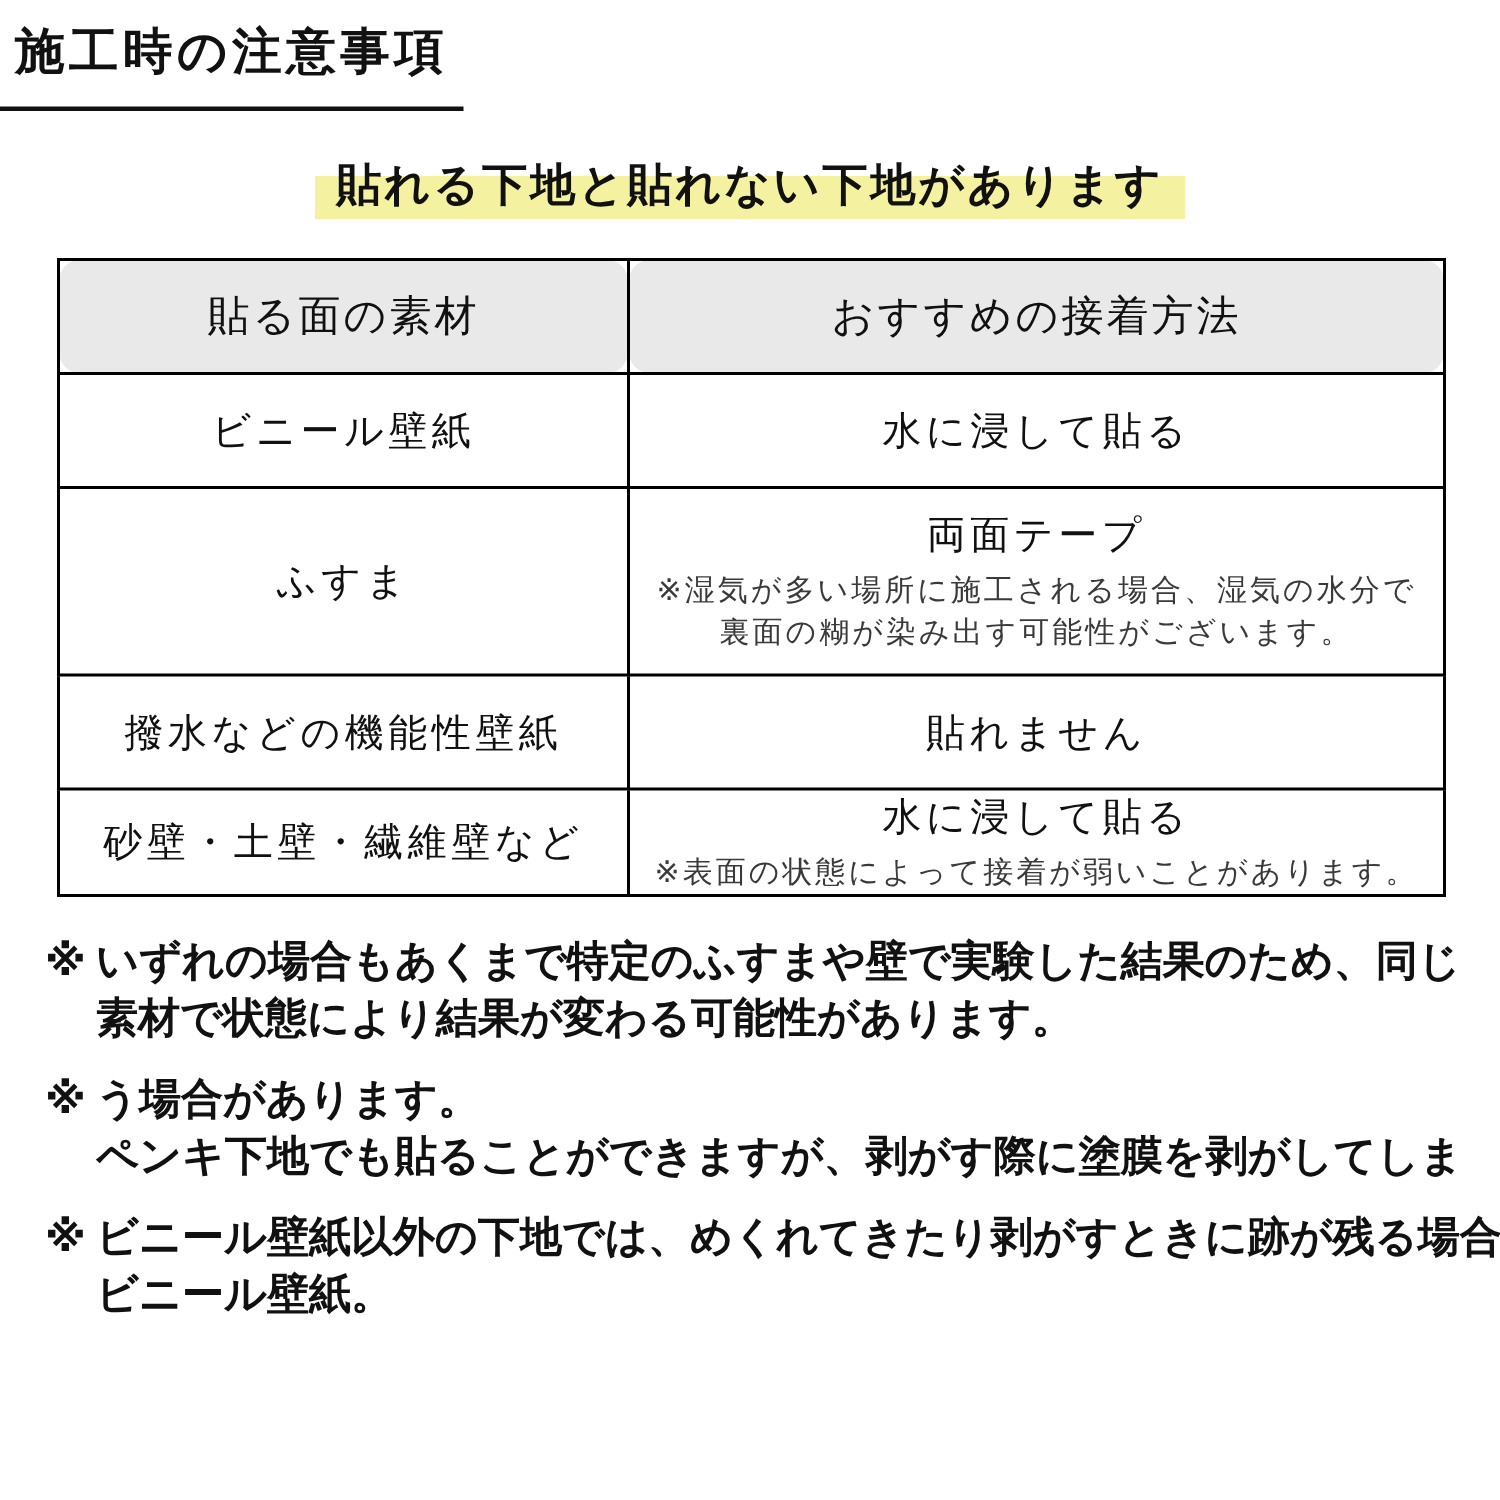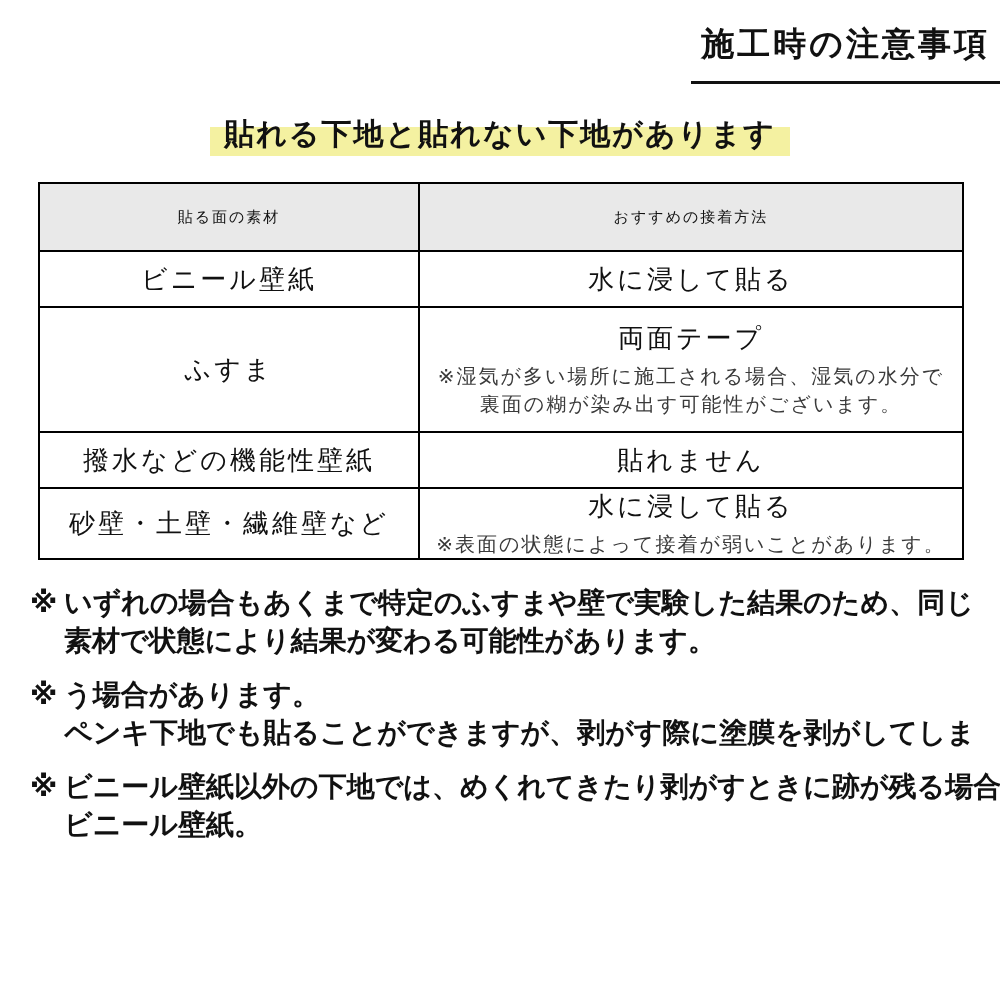--- a/index.html
+++ b/index.html
@@ -6,21 +6,21 @@
   html, body { background: #ffffff; }
   body {
     width: 1000px; height: 1000px;
     font-family: "Liberation Sans", "DejaVu Sans", sans-serif;
     color: #111111;
     overflow: hidden;
   }
   .page { width: 1000px; height: 1000px; background: #ffffff; position: relative; }
 
   
-  .title-wrap { padding-top: 22px; text-align: right; text-decoration: underline; }
+  .title-wrap { padding-top: 12px; text-align: left; text-decoration: underline; }
   .page-title {
     display: inline-block;
     font-size: 33px; font-weight: 700; letter-spacing: 3px;
     color: #111111;
     border-bottom: 3px solid #111111;
     padding: 0 10px 14px 10px;
   }
 
   
   .subtitle-wrap { margin-top: 28px; text-align: center; }
@@ -44,39 +44,40 @@
   .adhesion-table col.col-method   { width: 544px; }
   .adhesion-table th, .adhesion-table td {
     border: 2px solid #000000;
     text-align: center;
     vertical-align: middle;
     background: #ffffff;
   }
   .adhesion-table th {
     background: #e9e9e9;
     font-weight: 500;
-    font-size: 15px;
+    font-size: 28px;
     letter-spacing: 2px;
     height: 68px;
+    border-radius: 15px;
   }
   .cell-main {
     font-size: 26px;
     font-weight: 500;
     letter-spacing: 3px;
     color: #111111;
   }
   .cell-note {
     font-size: 20px;
     font-weight: 400;
     letter-spacing: 2px;
     color: #3a3a3a;
     line-height: 28px;
     margin-top: 6px;
   }
-  tr.h68  { height: 56px; }
+  tr.h68  { height: 76px; }
   tr.h125 { height: 125px; }
   tr.h85  { height: 85px; }
   tr.h86  { height: 66px; }
 
   
   .notes {
     margin: 24px 30px 0 30px;
     width: 940px;
     display: flex;
     flex-direction: column;

